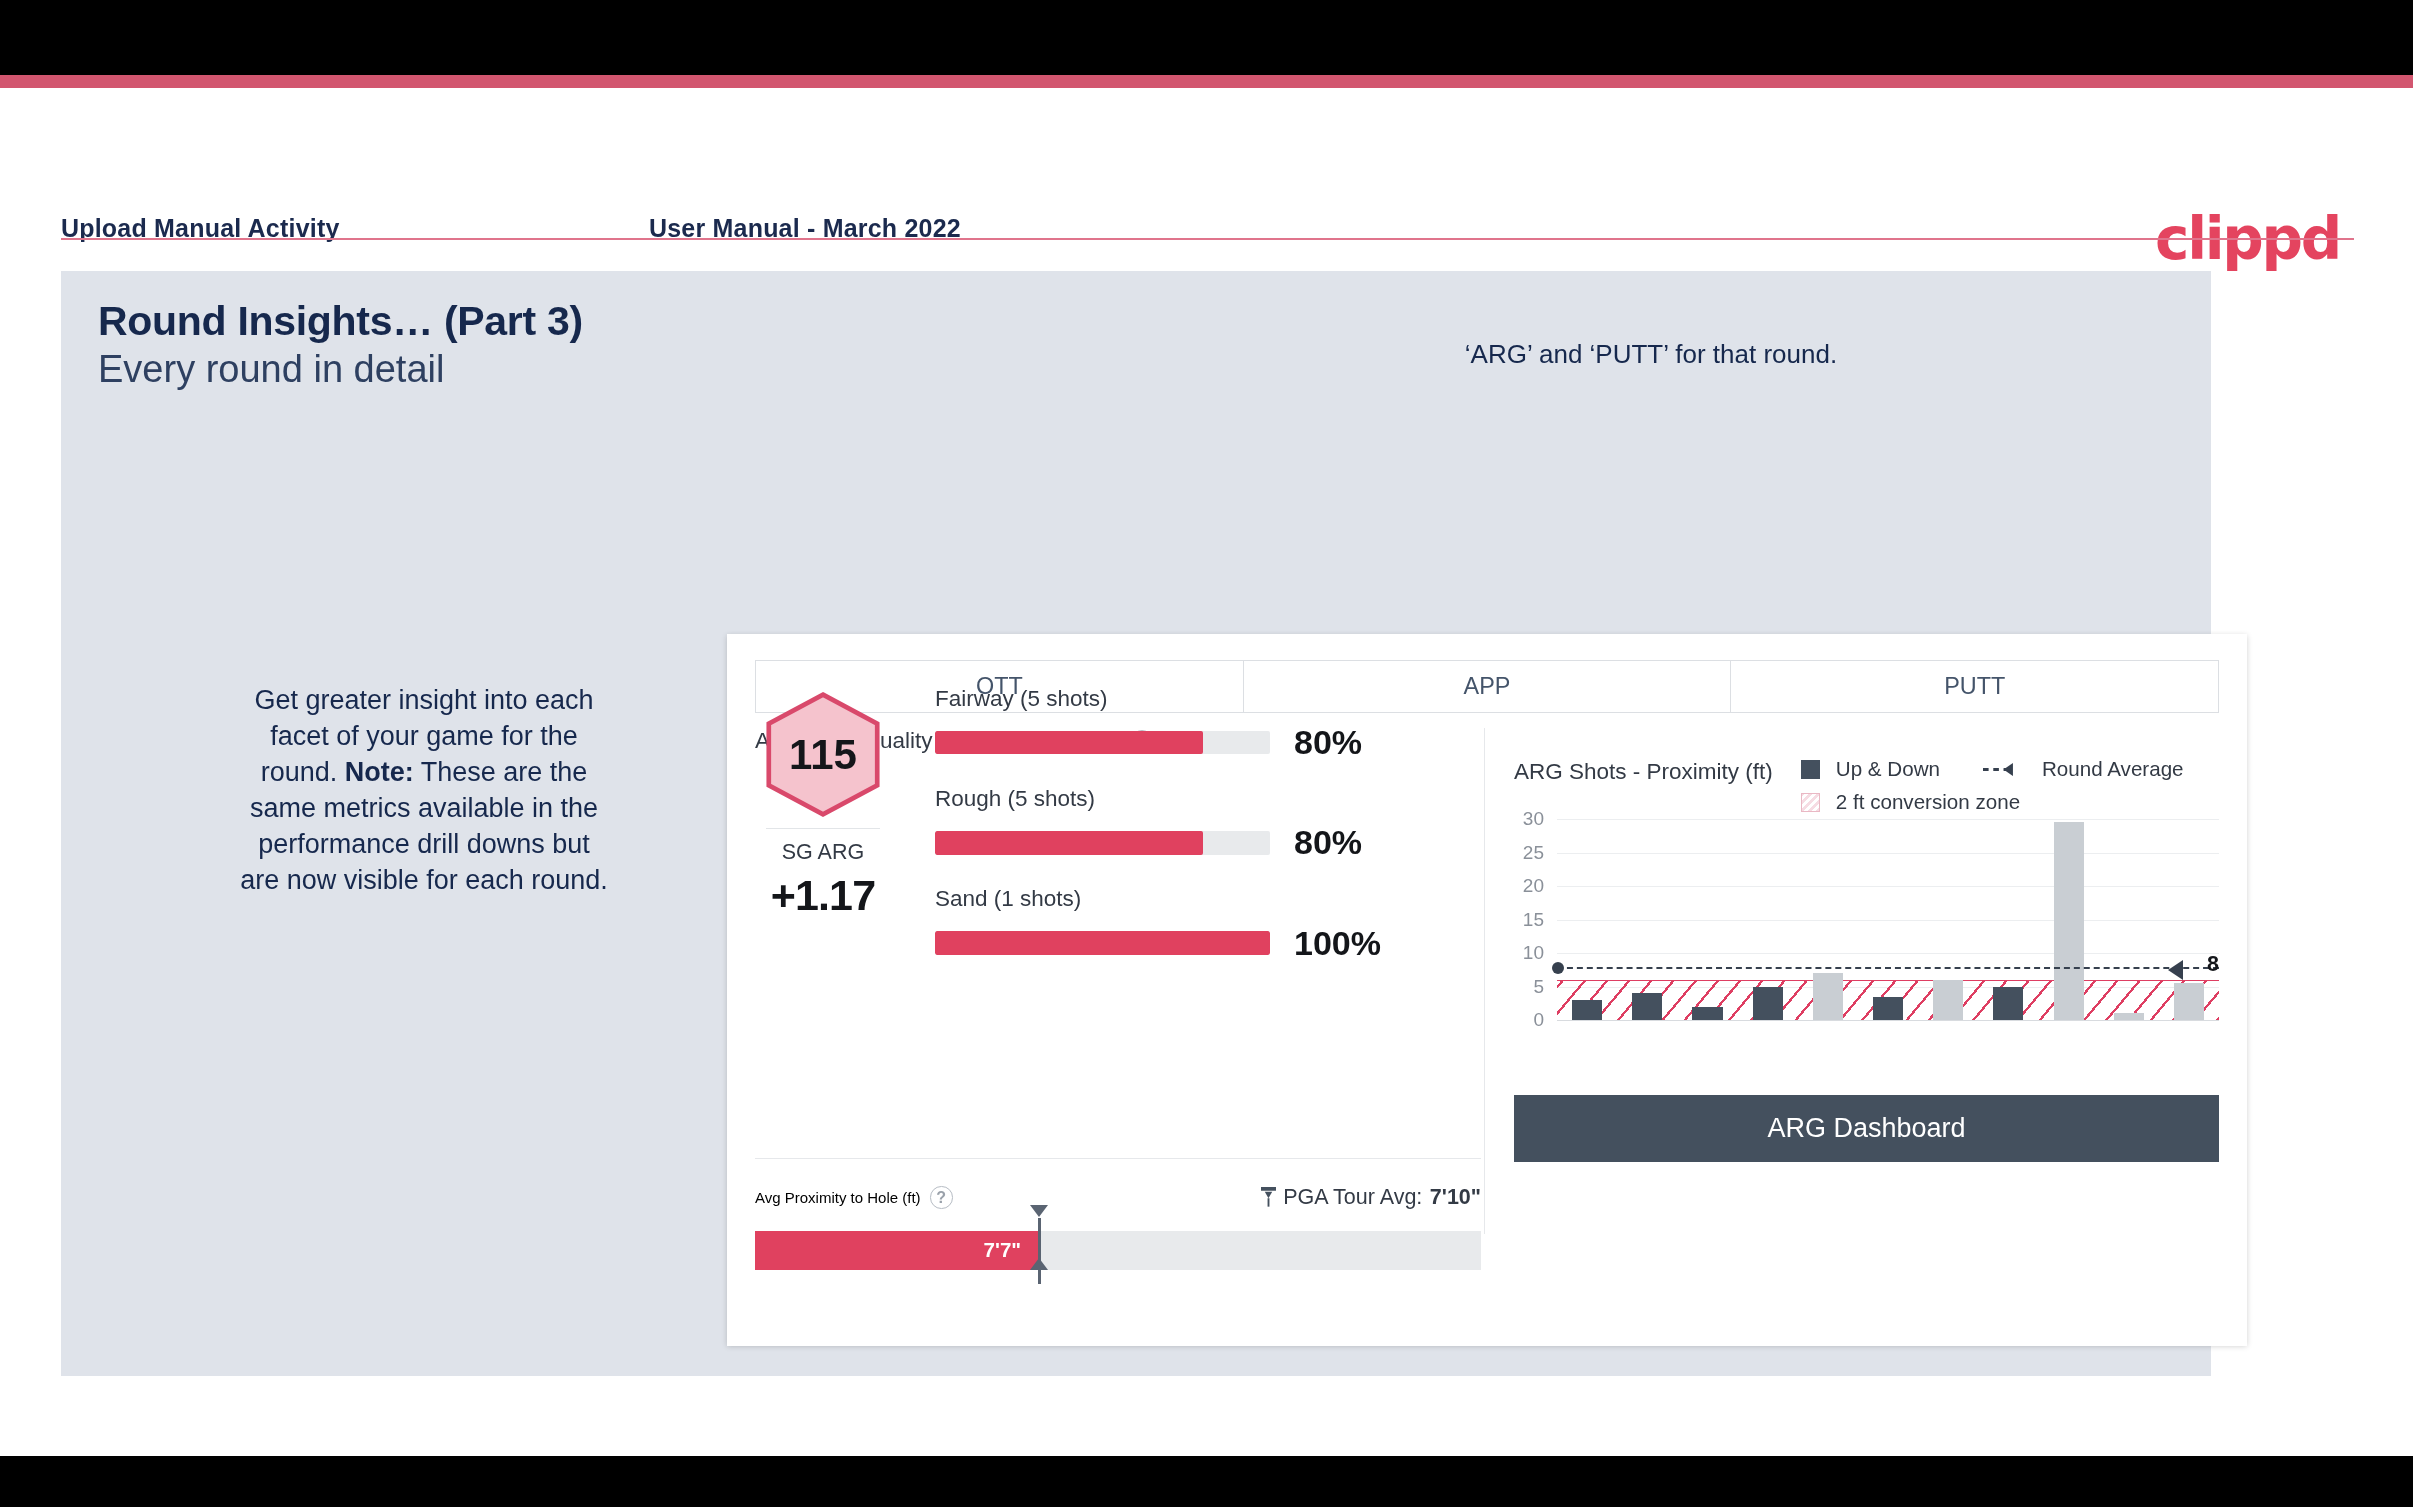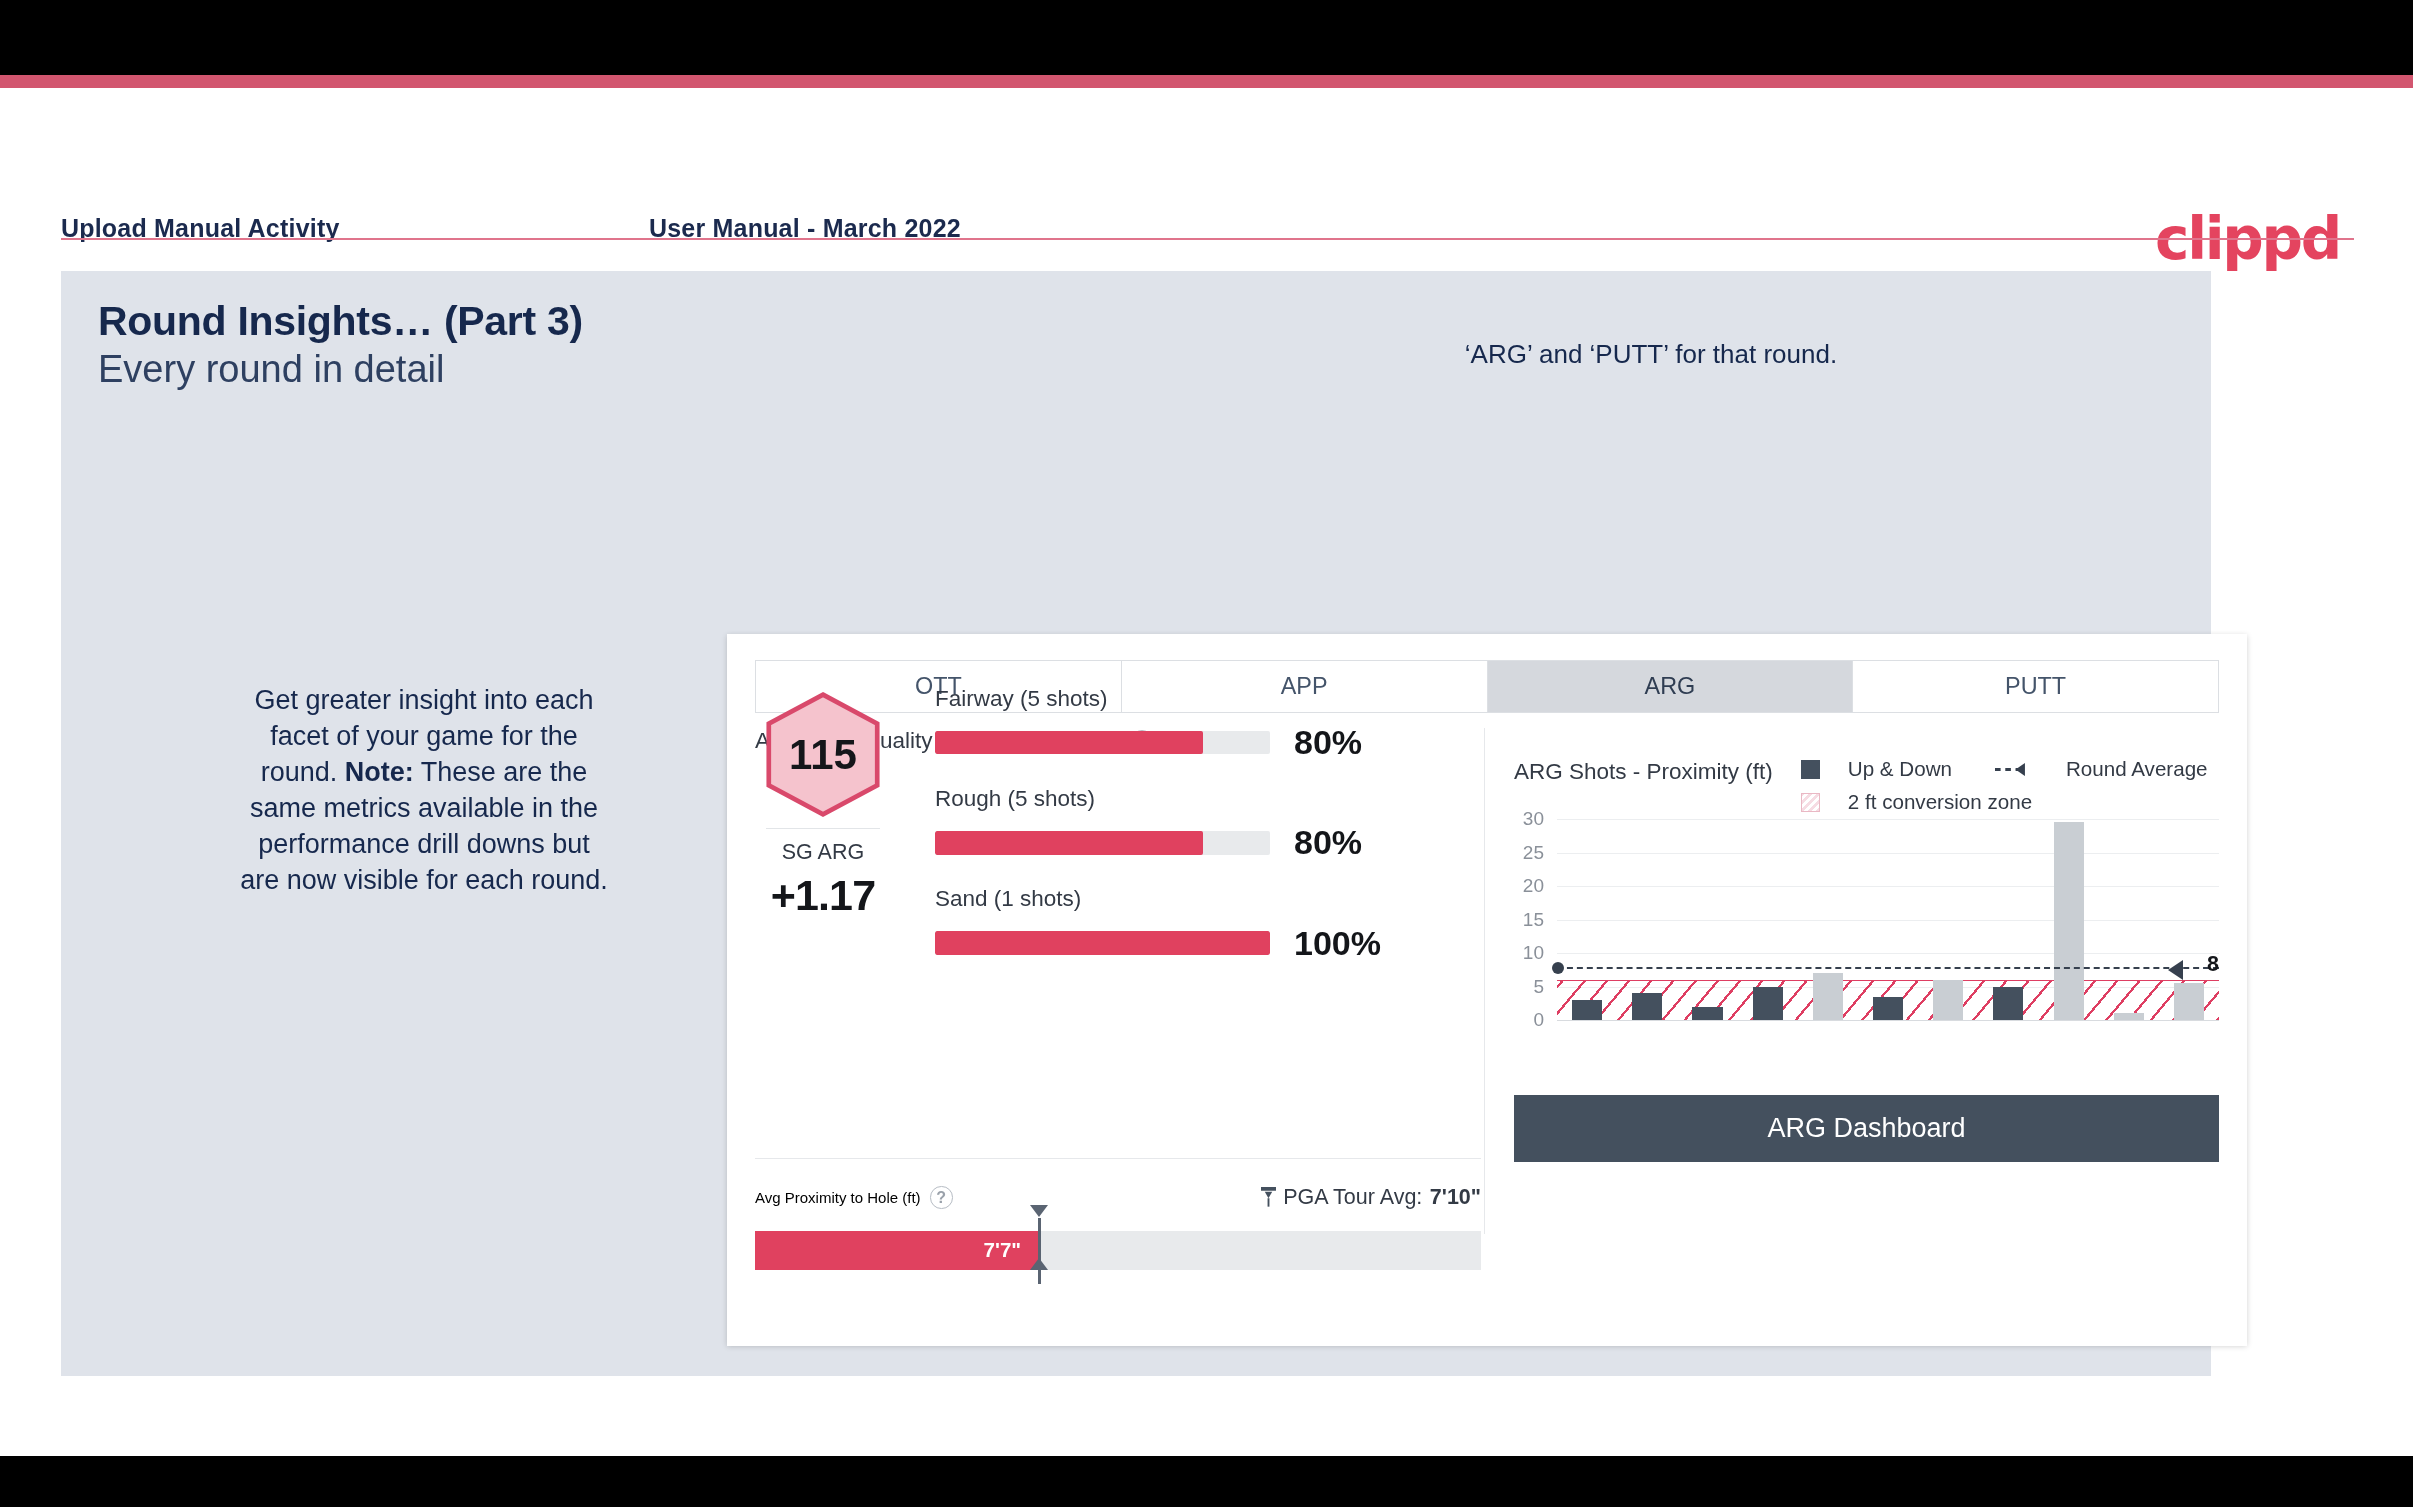--- a/index.html
+++ b/index.html
@@ -97,21 +97,21 @@
   .prox-marker { position: absolute; top: -13px; height: 66px; width: 2.8px; background: #5a6472; }
   .tri-up, .tri-dn { position: absolute; width: 0; height: 0; border-left: 9.4px solid transparent; border-right: 9.4px solid transparent; }
   .tri-dn { border-top: 12px solid #5a6472; top: -13px; }
   .tri-up { border-bottom: 12px solid #5a6472; top: 40px; }
 
   
   .rhead { display: flex; align-items: flex-start; gap: 28px; margin-top: 29px; }
   .rtitle { font-size: 22.5px; color: #333a45; white-space: nowrap; padding-top: 1.9px; }
   .legend { display: flex; flex-direction: column; gap: 9.4px; }
   .legrow { display: flex; align-items: center; gap: 43px; }
-  .legitem { display: flex; align-items: center; gap: 28px; font-size: 20.6px; color: #333a45; white-space: nowrap; }
+  .legitem { display: flex; align-items: center; gap: 16px; font-size: 20.6px; color: #333a45; white-space: nowrap; }
   .sw-dark { width: 19px; height: 19px; background: #44505e; }
   .sw-hatch { width: 19px; height: 19px; border: 0.9px solid #eab8c4;
      background: repeating-linear-gradient(-45deg,#f6dce3 0 2.8px,#fff 2.8px 5.6px); }
 
   
   .chart { position: absolute; left: 787px; top: 185px; width: 705px; height: 225px; }
   .plot { position: absolute; left: 43px; top: 0; width: 662px; height: 201px; }
   .gridline { position: absolute; left: 0; width: 100%; height: 0.9px; background: #eceef0; }
   .ytick { position: absolute; right: 100%; margin-right: 13px; transform: translateY(-50%);
            font-size: 19px; color: #8a9099; white-space: nowrap; }
@@ -172,21 +172,20 @@
       <div class="bodytext">
         <span>Get greater insight into each facet of your game for the round. </span><b>Note:</b><span> These are the same metrics available in the performance drill downs but are now visible for each round.</span>
       </div>
 
       <div class="card">
         <div class="card-box">
 
           <div class="tabs">
             <div class="tab">OTT</div>
             <div class="tab">APP</div>
-            <div class="tab active">ARG</div>
             <div class="tab">PUTT</div>
           </div>
 
           <div class="vdiv"></div>
 
           <div class="lpane">
             <div style="display:flex; gap:36px;">
               <div class="lbl">ARG Shot Quality</div>
               <div class="lbl-row">
                 <span>6ft Conversion Zone %</span>

